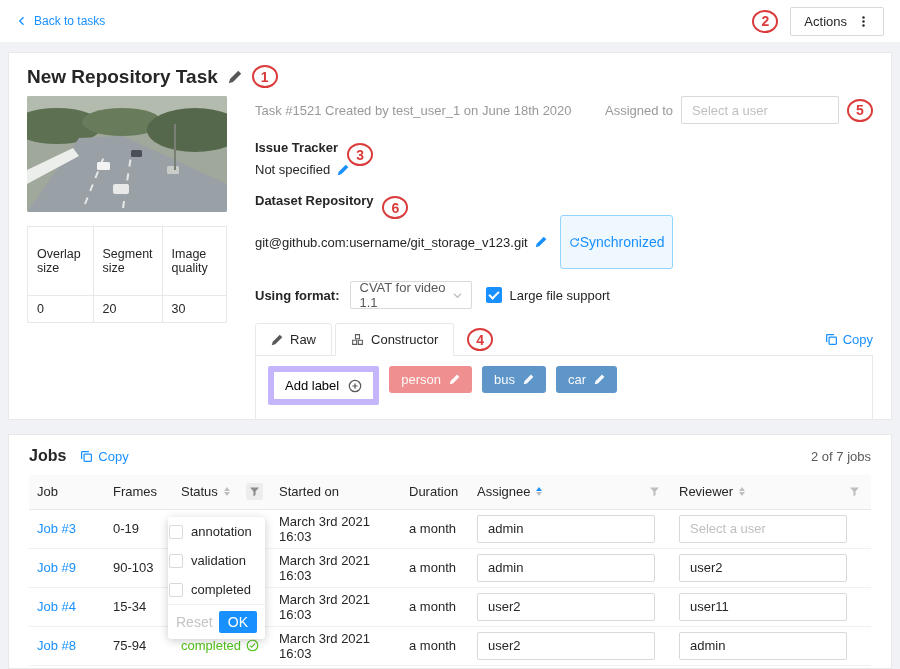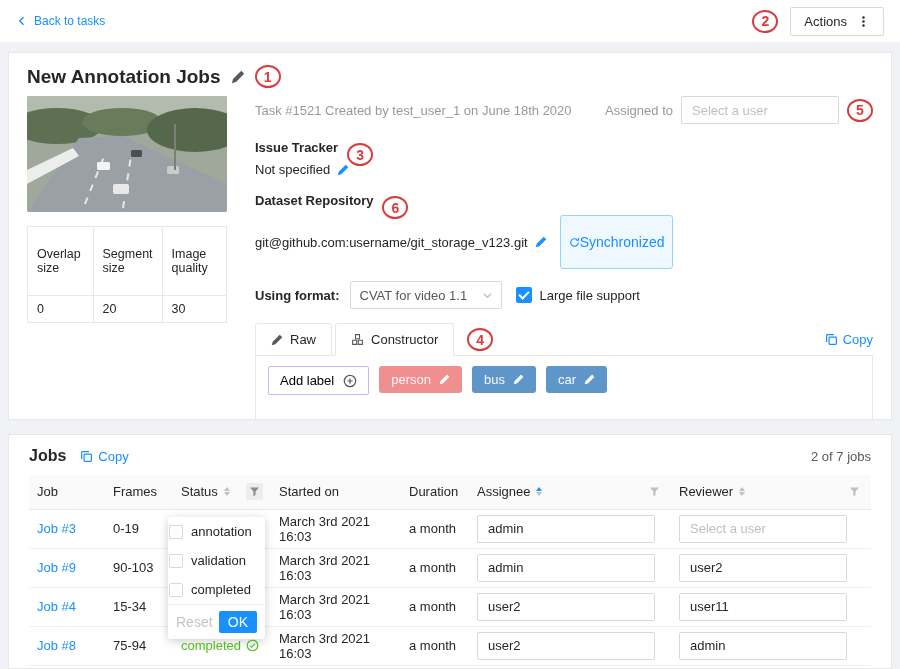--- a/index.html
+++ b/index.html
@@ -36,34 +36,34 @@
   .assigned { display: flex; align-items: center; gap: 8px; color: #999; }
   .text-input { height: 28px; border: 1px solid #d9d9d9; border-radius: 2px; padding: 0 10px; font: inherit; color: #262626; background: #fff; }
   input::placeholder { color: #bfbfbf; }
   .assigned .text-input { width: 158px; }
   .section { margin-top: 12px; }
   .section-head { display: flex; align-items: center; gap: 9px; font-weight: 700; }
   .section-val { margin-top: 3px; display: flex; align-items: center; gap: 7px; }
   .badge-sync { display: inline-flex; align-items: center; border: 1px solid #91d5ff; background: #f0f8ff; color: #1890ff; border-radius: 3px; padding: 18px 8px; font-size: 14px; margin-left: 6px; cursor: pointer; }
   .format-row { margin-top: 12px; display: flex; align-items: center; gap: 10px; }
   .bold { font-weight: 700; }
-  .select { width: 152px; height: 28px; border: 1px solid #d9d9d9; border-radius: 2px; display: flex; align-items: center; justify-content: space-between; padding: 0 9px; color: #595959; background: #fff; cursor: pointer; }
+  .select { width: 122px; height: 28px; border: 1px solid #d9d9d9; border-radius: 2px; display: flex; align-items: center; justify-content: space-between; padding: 0 9px; color: #595959; background: #fff; cursor: pointer; }
   .caret-down { color: #bfbfbf; }
   .cbx-row { display: flex; align-items: center; gap: 8px; margin-left: 4px; cursor: pointer; }
   .cbx-checked { width: 16px; height: 16px; background: #1890ff; border-radius: 2px; position: relative; flex: 0 0 16px; }
   .cbx-checked::after { content: ""; position: absolute; left: 5px; top: 2px; width: 4px; height: 8px; border: solid #fff; border-width: 0 2px 2px 0; transform: rotate(45deg); }
   
   .tabs { margin-top: 14px; }
   .tabs-bar { display: flex; align-items: stretch; }
   .tab { display: flex; align-items: center; gap: 7px; padding: 8px 15px; border: 1px solid #e8e8e8; border-radius: 3px 3px 0 0; background: #fff; margin-right: 3px; cursor: pointer; position: relative; }
   .tab.active { z-index: 2; border-bottom-color: #fff; }
   .copy-link { margin-left: auto; align-self: center; display: inline-flex; align-items: center; gap: 5px; color: #1890ff; cursor: pointer; }
   .ann-tab { align-self: center; margin-left: 10px; }
   .tabs-content { border: 1px solid #e8e8e8; margin-top: -1px; height: 102px; padding: 10px 12px; display: flex; align-items: flex-start; gap: 10px; }
-  .btn-addlabel { display: inline-flex; align-items: center; gap: 9px; border: 1px solid #c4b5fd; background: #fff; border-radius: 2px; padding: 6px 11px; font: inherit; cursor: pointer; }
+  .btn-addlabel { display: inline-flex; align-items: center; gap: 9px; border: 6px solid #c4b5fd; background: #fff; border-radius: 2px; padding: 6px 11px; font: inherit; cursor: pointer; }
   .tag { display: inline-flex; align-items: center; gap: 8px; border-radius: 3px; padding: 6px 12px; color: rgba(255,255,255,0.95); cursor: pointer; }
   .tag-red { background: #ef8f8f; }
   .tag-blue { background: #5f96c9; }
   
   .jobs-card { margin-top: 14px; height: 235px; padding: 12px 20px; position: relative; overflow: hidden; }
   .jobs-head { display: flex; align-items: center; gap: 14px; }
   .jobs-title { font-size: 16px; font-weight: 700; }
   .jobs-count { margin-left: auto; color: #595959; }
   table.jobs { width: 100%; border-collapse: collapse; margin-top: 10px; table-layout: fixed; }
   table.jobs th { background: #fafafa; font-weight: 500; text-align: left; padding: 0 8px; height: 34px; border-bottom: 1px solid #e8e8e8; font-size: 13px; }
@@ -109,21 +109,21 @@
             <circle cx="8" cy="8" r="1.5"></circle>
             <circle cx="8" cy="13" r="1.5"></circle>
           </svg>
       </span>
     </button>
   </div>
 </div>
 
 <div class="card task-card">
   <div class="title-row">
-    <h1 class="page-title">New Annotation Jobs</h1>
+    <h1 class="page-title">New Repository Task</h1>
     <span class="icon edit-dark">
       <svg width="14" height="14" viewBox="0 0 16 16">
           <path d="M11.7.9l3.4 3.4-9.4 9.4L1 15l1.3-4.7L11.7.9z" fill="currentColor"></path>
         </svg>
     </span>
     <span class="ann">1</span>
   </div>
 
   <div class="task-body">
 

